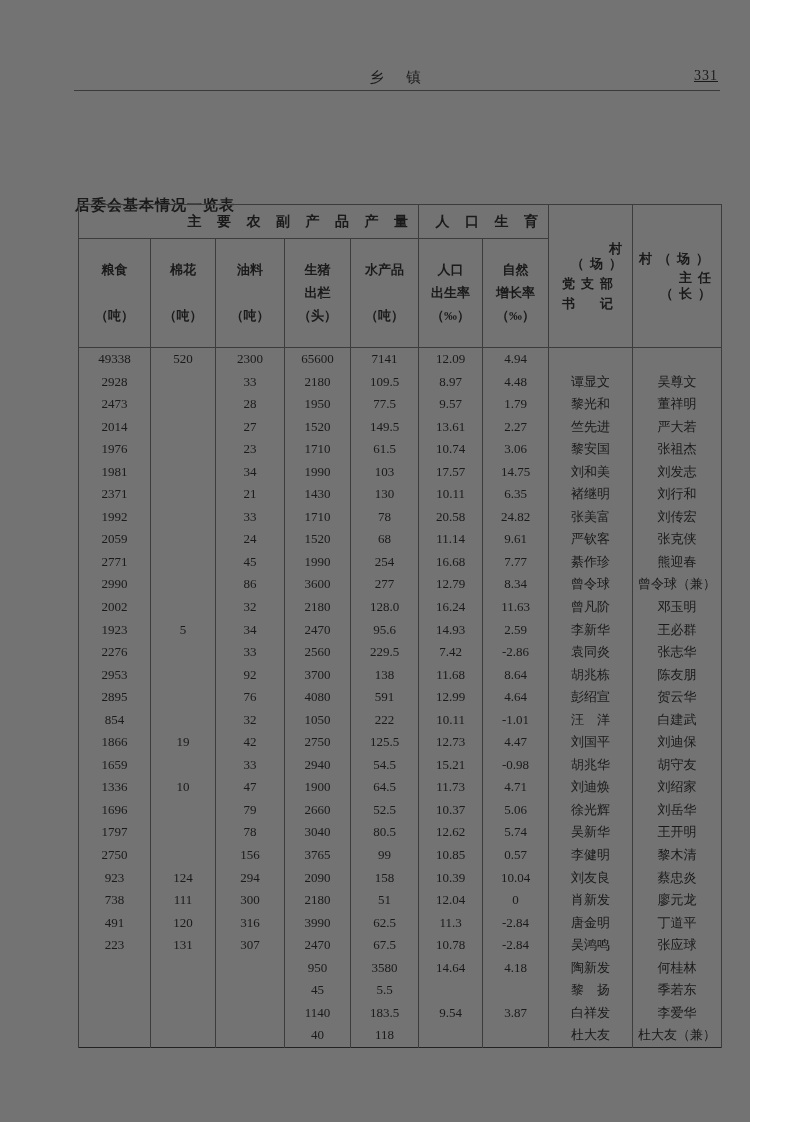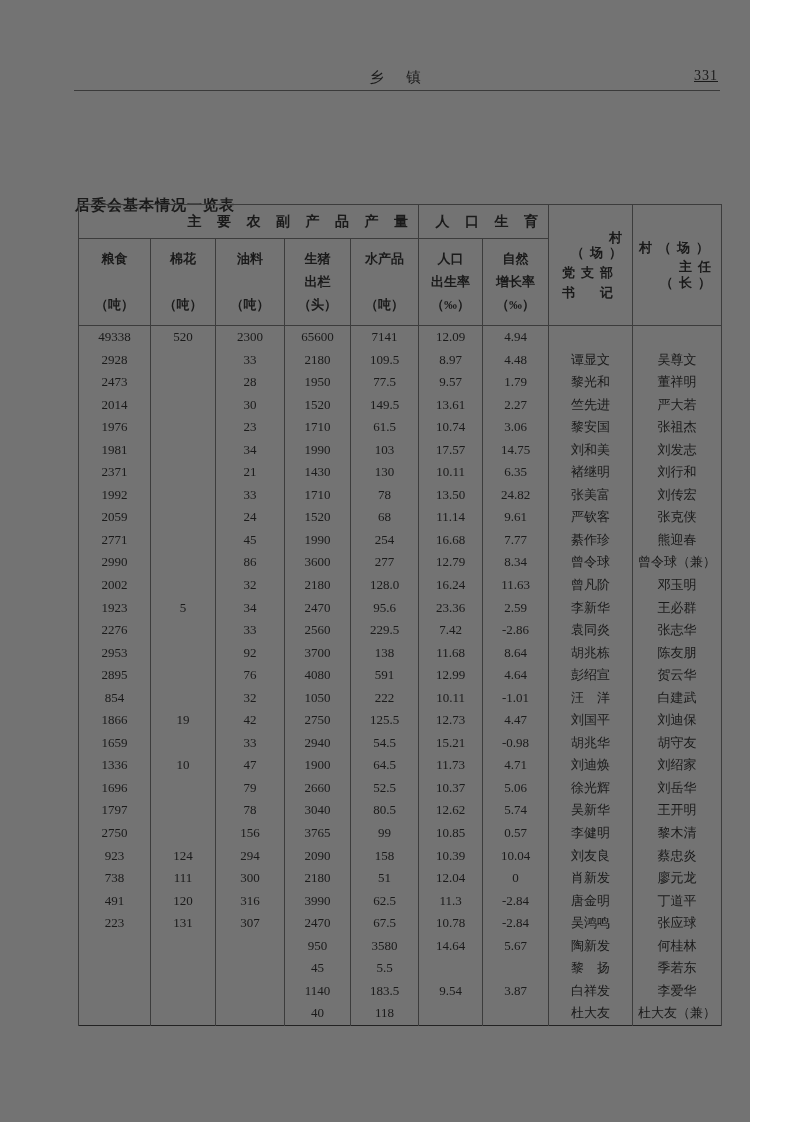--- a/index.html
+++ b/index.html
@@ -51,21 +51,21 @@
   .main-table th {
     border: 1px solid #3c3c3c;
     font-weight: bold; text-align: right; vertical-align: middle;
     padding: 4px; font-size: 13px;
   }
   .group-row th { height: 34px; font-size: 14px; letter-spacing: 6px; }
   .cols-row th { height: 78px; }
   .th-stack {
     display: flex; flex-direction: column;
     justify-content: space-between; align-items: center;
-    height: 60px; margin: 9px 2px;
+    height: 60px; margin: 20px 2px;
     font-size: 13px; line-height: 1.1;
   }
   .th-center {
     display: flex; flex-direction: column;
     justify-content: center; align-items: center;
     gap: 4px; height: 100%;
     font-size: 13px; line-height: 1.2;
   }
   .main-table tbody td {
     border-left: 1px solid #3c3c3c;
@@ -196,21 +196,21 @@
           <td>1950</td>
           <td>77.5</td>
           <td>9.57</td>
           <td>1.79</td>
           <td>黎光和</td>
           <td>董祥明</td>
         </tr>
         <tr>
           <td>2014</td>
           <td></td>
-          <td>30</td>
+          <td>27</td>
           <td>1520</td>
           <td>149.5</td>
           <td>13.61</td>
           <td>2.27</td>
           <td>竺先进</td>
           <td>严大若</td>
         </tr>
         <tr>
           <td>1976</td>
           <td></td>
@@ -243,21 +243,21 @@
           <td>6.35</td>
           <td>褚继明</td>
           <td>刘行和</td>
         </tr>
         <tr>
           <td>1992</td>
           <td></td>
           <td>33</td>
           <td>1710</td>
           <td>78</td>
-          <td>13.50</td>
+          <td>20.58</td>
           <td>24.82</td>
           <td>张美富</td>
           <td>刘传宏</td>
         </tr>
         <tr>
           <td>2059</td>
           <td></td>
           <td>24</td>
           <td>1520</td>
           <td>68</td>
@@ -298,21 +298,21 @@
           <td>11.63</td>
           <td>曾凡阶</td>
           <td>邓玉明</td>
         </tr>
         <tr>
           <td>1923</td>
           <td>5</td>
           <td>34</td>
           <td>2470</td>
           <td>95.6</td>
-          <td>23.36</td>
+          <td>14.93</td>
           <td>2.59</td>
           <td>李新华</td>
           <td>王必群</td>
         </tr>
         <tr>
           <td>2276</td>
           <td></td>
           <td>33</td>
           <td>2560</td>
           <td>229.5</td>
@@ -464,21 +464,21 @@
           <td>吴鸿鸣</td>
           <td>张应球</td>
         </tr>
         <tr>
           <td></td>
           <td></td>
           <td></td>
           <td>950</td>
           <td>3580</td>
           <td>14.64</td>
-          <td>5.67</td>
+          <td>4.18</td>
           <td>陶新发</td>
           <td>何桂林</td>
         </tr>
         <tr>
           <td></td>
           <td></td>
           <td></td>
           <td>45</td>
           <td>5.5</td>
           <td></td>

